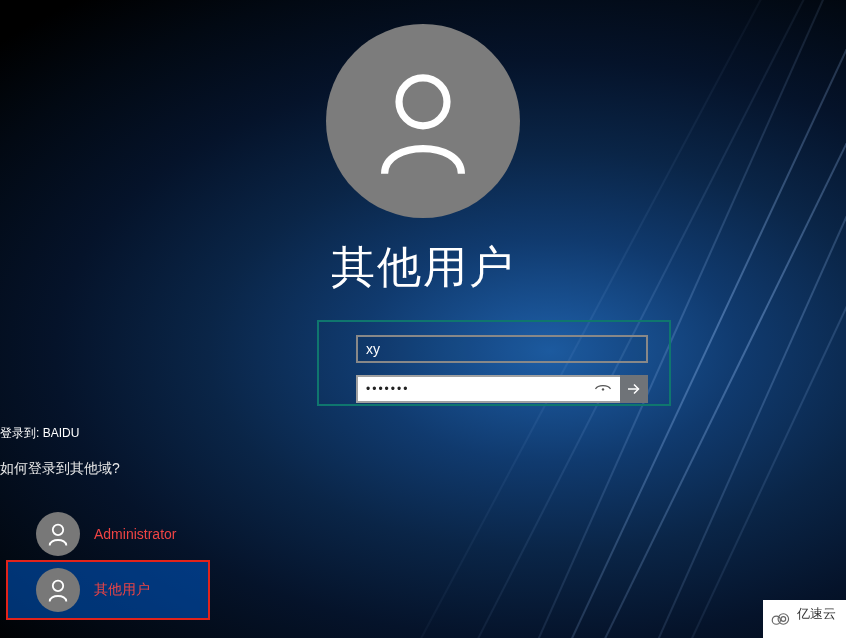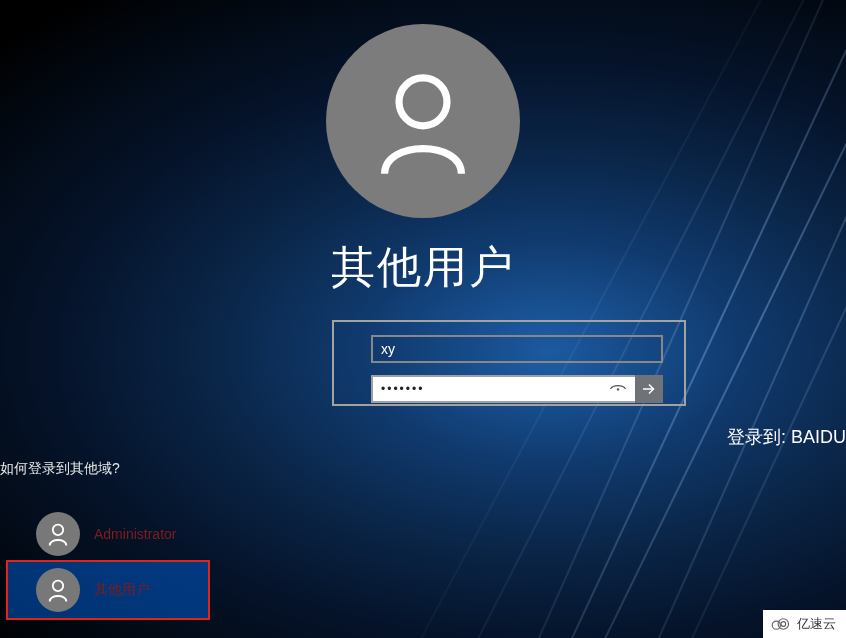--- a/index.html
+++ b/index.html
@@ -33,22 +33,22 @@
       width: 194px; height: 194px; border-radius: 50%;
       background: #7c7c7c; display: flex; align-items: center; justify-content: center;
     }
     .avatar-large svg { width: 120px; height: 120px; }
     .title {
       margin-top: 20px; font-size: 44px; font-weight: 300; letter-spacing: 2px;
       color: #fff;
     }
 
     .form-group {
-      position: absolute; top: 320px; left: 332px; width: 354px; height: 86px;
-      border: 2px solid #a3a3a3;
+      position: absolute; top: 320px; left: 317px; width: 354px; height: 86px;
+      border: 2px solid #0f766e;
     }
     .username-input {
       position: absolute; top: 13px; left: 37px; width: 292px; height: 28px;
       background: rgba(0,0,0,0.05);
       border: 2px solid #888;
       color: #fff; font-size: 14px; padding: 0 8px;
       outline: none;
     }
     .password-row {
       position: absolute; top: 53px; left: 37px; width: 292px; height: 28px;
@@ -71,21 +71,21 @@
     .submit-btn {
       width: 28px; height: 28px;
       background: #6f7378;
       display: flex; align-items: center; justify-content: center;
       cursor: pointer;
     }
     .submit-btn svg { width: 18px; height: 18px; stroke: #fff; }
 
     .sign-in-to {
       position: absolute; top: 425px; left: 0; right: 0;
-      text-align: right; font-size: 18px; color: #fff;
+      text-align: left; font-size: 12px; color: #fff;
     }
     .other-domain-link {
       position: absolute; top: 460px; left: 0; right: 0;
       text-align: left; font-size: 14px; color: #eaeaea;
       cursor: pointer;
     }
 
     .user-list { position: absolute; left: 8px; bottom: 20px; width: 200px; }
     .user-item {
       display: flex; align-items: center; height: 56px;
@@ -93,26 +93,26 @@
     }
     .user-item.selected {
       background: rgba(0, 90, 200, 0.55);
       outline: 2px solid #e2231a;
     }
     .user-item .avatar-small {
       width: 44px; height: 44px; border-radius: 50%;
       background: #787878; display: flex; align-items: center; justify-content: center;
     }
     .user-item .avatar-small svg { width: 26px; height: 26px; }
-    .user-item .label { font-size: 14px; color: #7f1d1d; }
+    .user-item .label { font-size: 14px; color: #ef4444; }
 
     .watermark {
       position: absolute; right: 0; bottom: 0;
       background: #fff; color: #333;
-      font-size: 13px; padding: 5px 10px 5px 34px;
+      font-size: 13px; padding: 5px 10px 15px 34px;
       display: flex; align-items: center;
     }
     .watermark .wm-icon {
       position: absolute; left: 6px; top: 50%; transform: translateY(-50%);
       width: 24px; height: 14px;
     }
   </style>
 </head>
 <body>
 

